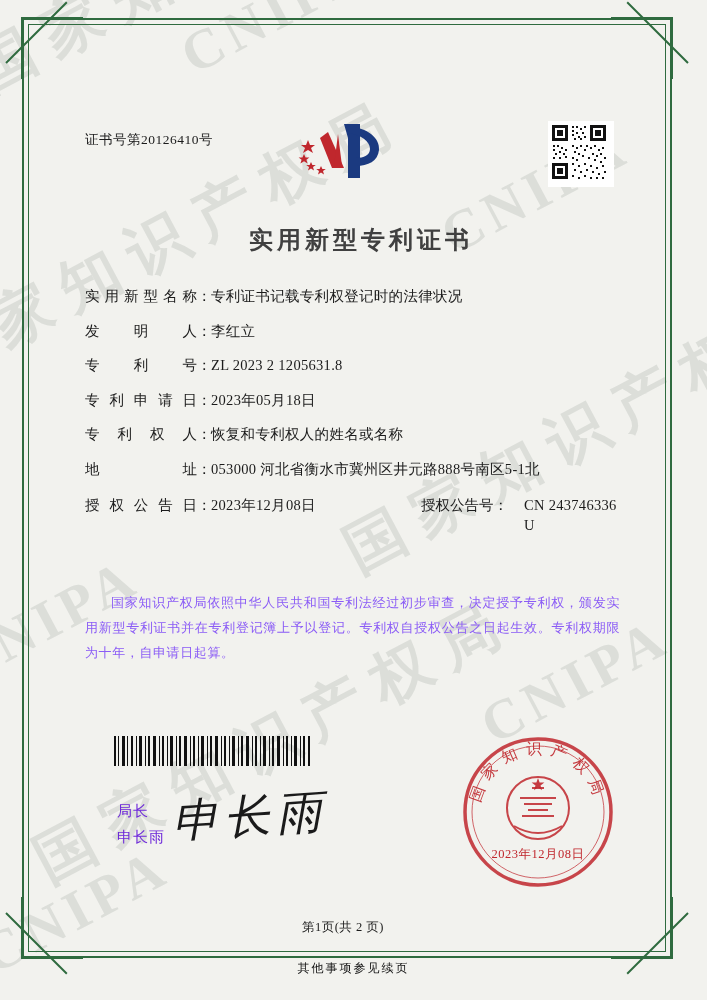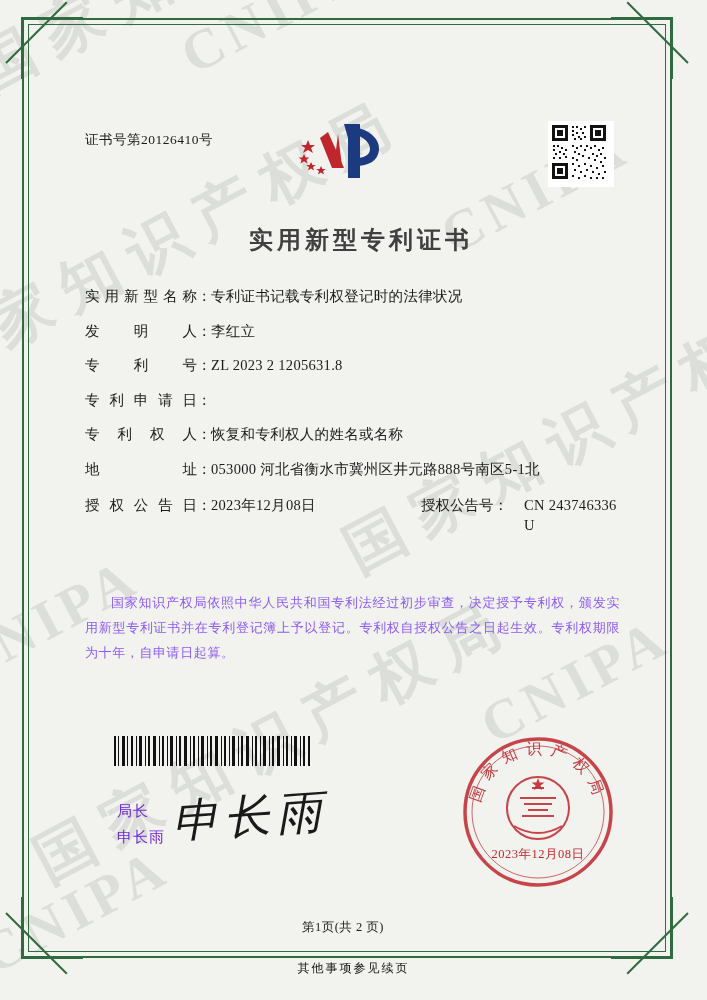--- a/index.html
+++ b/index.html
@@ -412,20 +412,21 @@
 
       <div class="row">
         <div class="lbl">
           <span>专</span>
             <span>利</span>
             <span>申</span>
             <span>请</span>
             <span>日</span>
         </div>
         <div class="sep">：</div>
+        <div class="val">2023年05月18日</div>
       </div>
 
       <div class="row">
         <div class="lbl">
           <span>专</span>
             <span>利</span>
             <span>权</span>
             <span>人</span>
         </div>
         <div class="sep">：</div>

